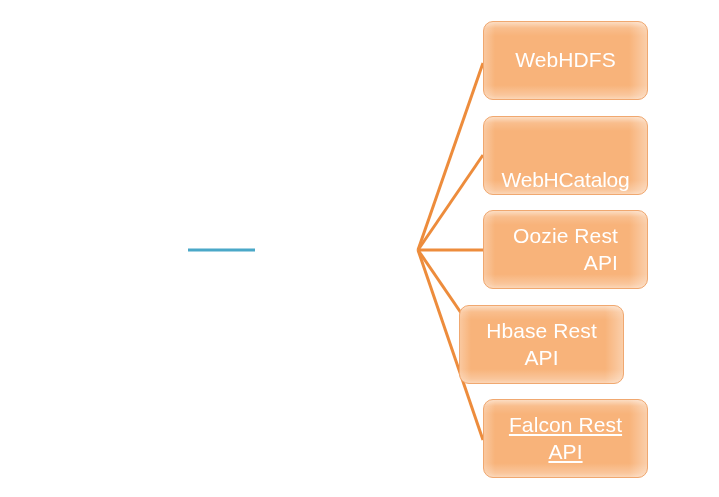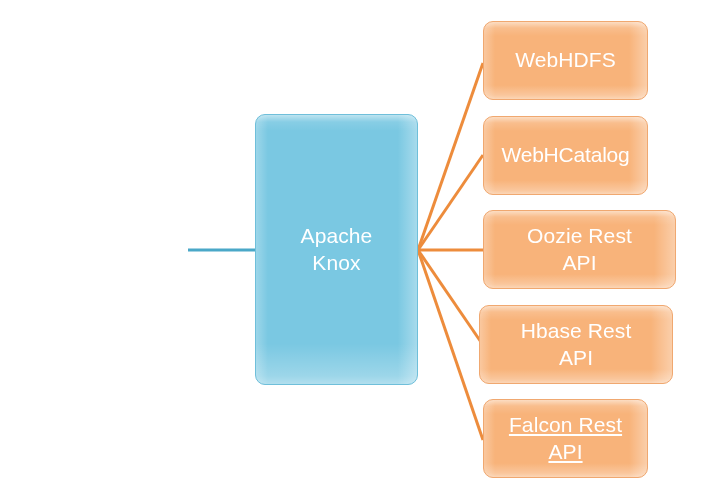--- a/index.html
+++ b/index.html
@@ -95,46 +95,43 @@
         rgba(255,255,255,0.00) 11px,
         rgba(255,255,255,0.00) 89%,
         rgba(255,255,255,0.36) 100%),
       #f8b37a;
     border: 1px solid #f0a870;
     font-size: 21px;
   }
   .node-orange.wide-label {
     font-size: 21px;
     letter-spacing: -0.2px;
+    align-items: flex-end;
   }
 </style>
 </head>
 <body>
 
 <div id="canvas">
 
   <svg id="connectors" viewBox="0 0 719 497" preserveAspectRatio="none" aria-hidden="true">
       <line x1="188" y1="250" x2="255" y2="250" stroke="#4aa8c8" stroke-width="3" stroke-linecap="butt"></line>
       <line x1="418" y1="250" x2="483" y2="63" stroke="#ed8c3c" stroke-width="3" stroke-linecap="butt"></line>
       <line x1="418" y1="250" x2="483" y2="155" stroke="#ed8c3c" stroke-width="3" stroke-linecap="butt"></line>
       <line x1="418" y1="250" x2="483" y2="250" stroke="#ed8c3c" stroke-width="3" stroke-linecap="butt"></line>
       <line x1="418" y1="250" x2="483" y2="345" stroke="#ed8c3c" stroke-width="3" stroke-linecap="butt"></line>
       <line x1="418" y1="250" x2="483" y2="440" stroke="#ed8c3c" stroke-width="3" stroke-linecap="butt"></line>
     </svg>
 
 
-  <div class="node node-blue" style="left: 255px; top: 114px; width: 163px; height: 271px;">
-    <span>Apache
-Knox</span>
-  </div>
 
   <div id="service-nodes">
       <div class="node node-orange" style="left: 483px; top: 21px; width: 165px; height: 79px;"><span>WebHDFS</span></div>
       <div class="node node-orange wide-label" style="left: 483px; top: 116px; width: 165px; height: 79px;"><span>WebHCatalog</span></div>
-      <div class="node node-orange" style="left: 483px; top: 210px; width: 193px; height: 79px;"><span>Oozie Rest
+      <div class="node node-orange" style="left: 483px; top: 210px; width: 165px; height: 79px; text-align: right;"><span>Oozie Rest
 API</span></div>
-      <div class="node node-orange" style="left: 479px; top: 305px; width: 194px; height: 79px;"><span>Hbase Rest
+      <div class="node node-orange" style="left: 459px; top: 305px; width: 165px; height: 79px;"><span>Hbase Rest
 API</span></div>
       <div class="node node-orange" style="left: 483px; top: 399px; width: 165px; height: 79px; text-decoration: underline;"><span>Falcon Rest
 API</span></div>
     </div>
 
 </div>
 
 </body></html>

